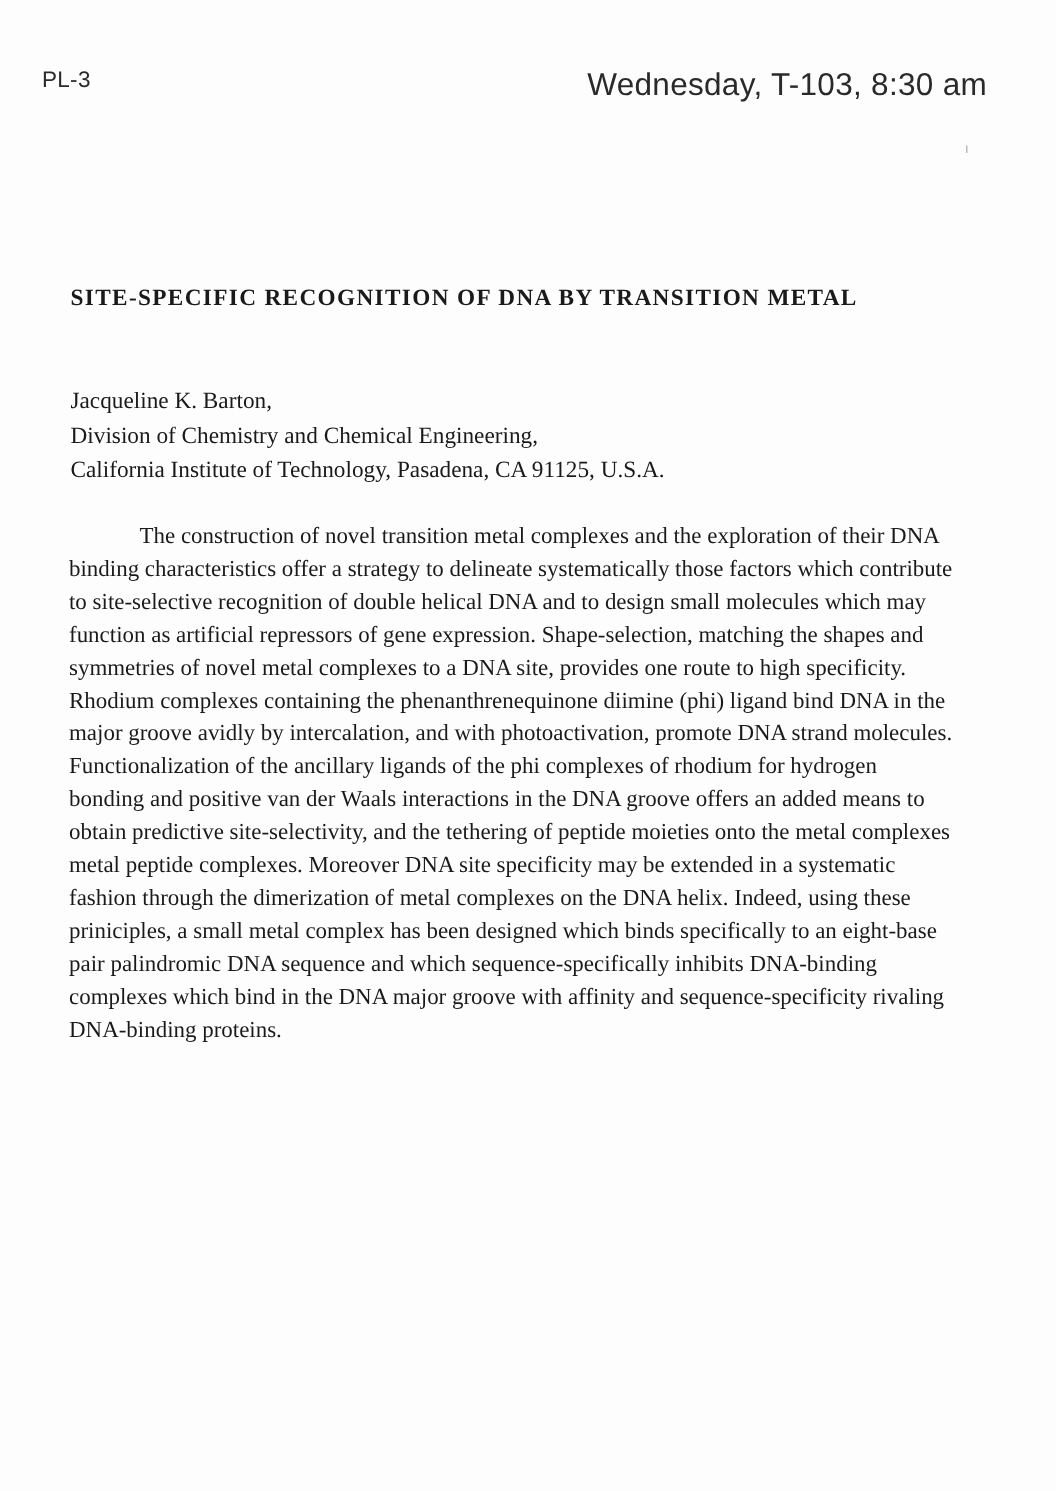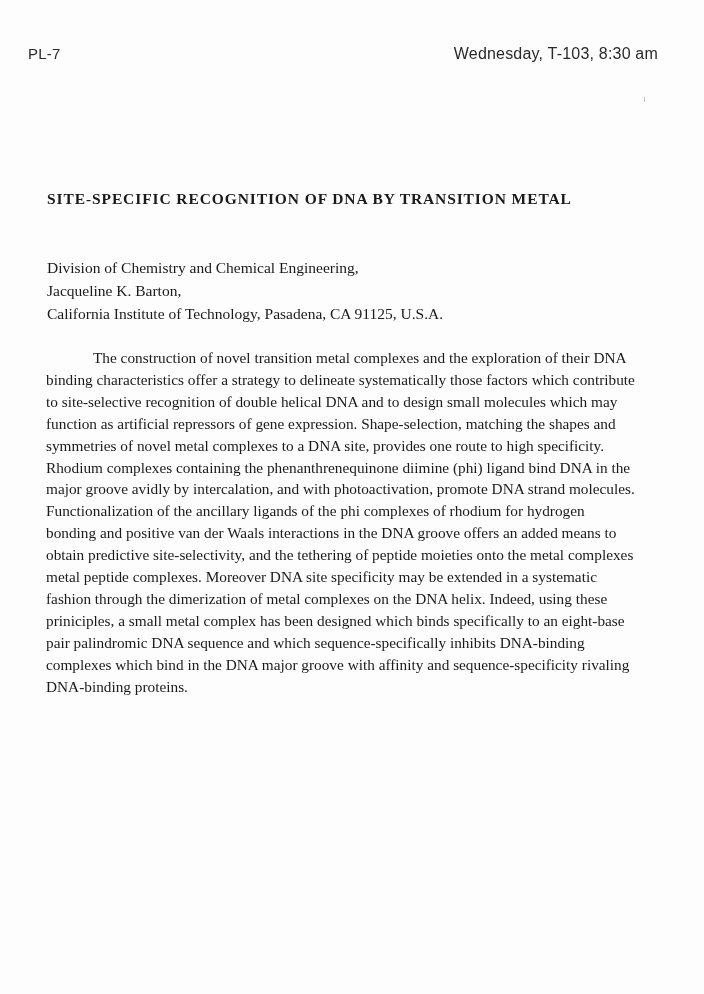--- a/index.html
+++ b/index.html
@@ -21,21 +21,21 @@
       font-family: "Liberation Sans", sans-serif;
       font-size: 15px;
       color: #2a2a2a;
       letter-spacing: 0.2px;
     }
     .header-right {
       position: absolute;
       right: 46px;
       top: 45px;
       font-family: "Liberation Sans", sans-serif;
-      font-size: 16px;
+      font-size: 21px;
       color: #2a2a2a;
       letter-spacing: 0.2px;
     }
     .speck {
       position: absolute;
       left: 644px;
       top: 97px;
       width: 1px;
       height: 5px;
       background: #bbbbbb;
@@ -74,31 +74,31 @@
     }
     .body-text .line {
       white-space: nowrap;
       display: block;
     }
     .body-text .line.indent { padding-left: 47px; }
   </style>
 </head>
 <body>
 
-<div class="header-left">PL-7</div>
+<div class="header-left">PL-3</div>
 <div class="header-right">Wednesday, T-103, 8:30 am</div>
 <div class="speck"></div>
 
 <div class="title">
   <div>SITE-SPECIFIC RECOGNITION OF DNA BY TRANSITION METAL</div>
 </div>
 
 <div class="author-block">
+  <div>Jacqueline K. Barton,</div>
   <div>Division of Chemistry and Chemical Engineering,</div>
-  <div>Jacqueline K. Barton,</div>
   <div>California Institute of Technology, Pasadena, CA 91125, U.S.A.</div>
 </div>
 
 <div class="body-text">
   <span class="line indent">The construction of novel transition metal complexes and the exploration of their DNA</span>
   <span class="line">binding characteristics offer a strategy to delineate systematically those factors which contribute</span>
   <span class="line">to site-selective recognition of double helical DNA and to design small molecules which may</span>
   <span class="line">function as artificial repressors of gene expression. Shape-selection, matching the shapes and</span>
   <span class="line">symmetries of novel metal complexes to a DNA site,  provides one route to high specificity.</span>
   <span class="line">Rhodium complexes containing the phenanthrenequinone diimine  (phi) ligand bind DNA in the</span>

